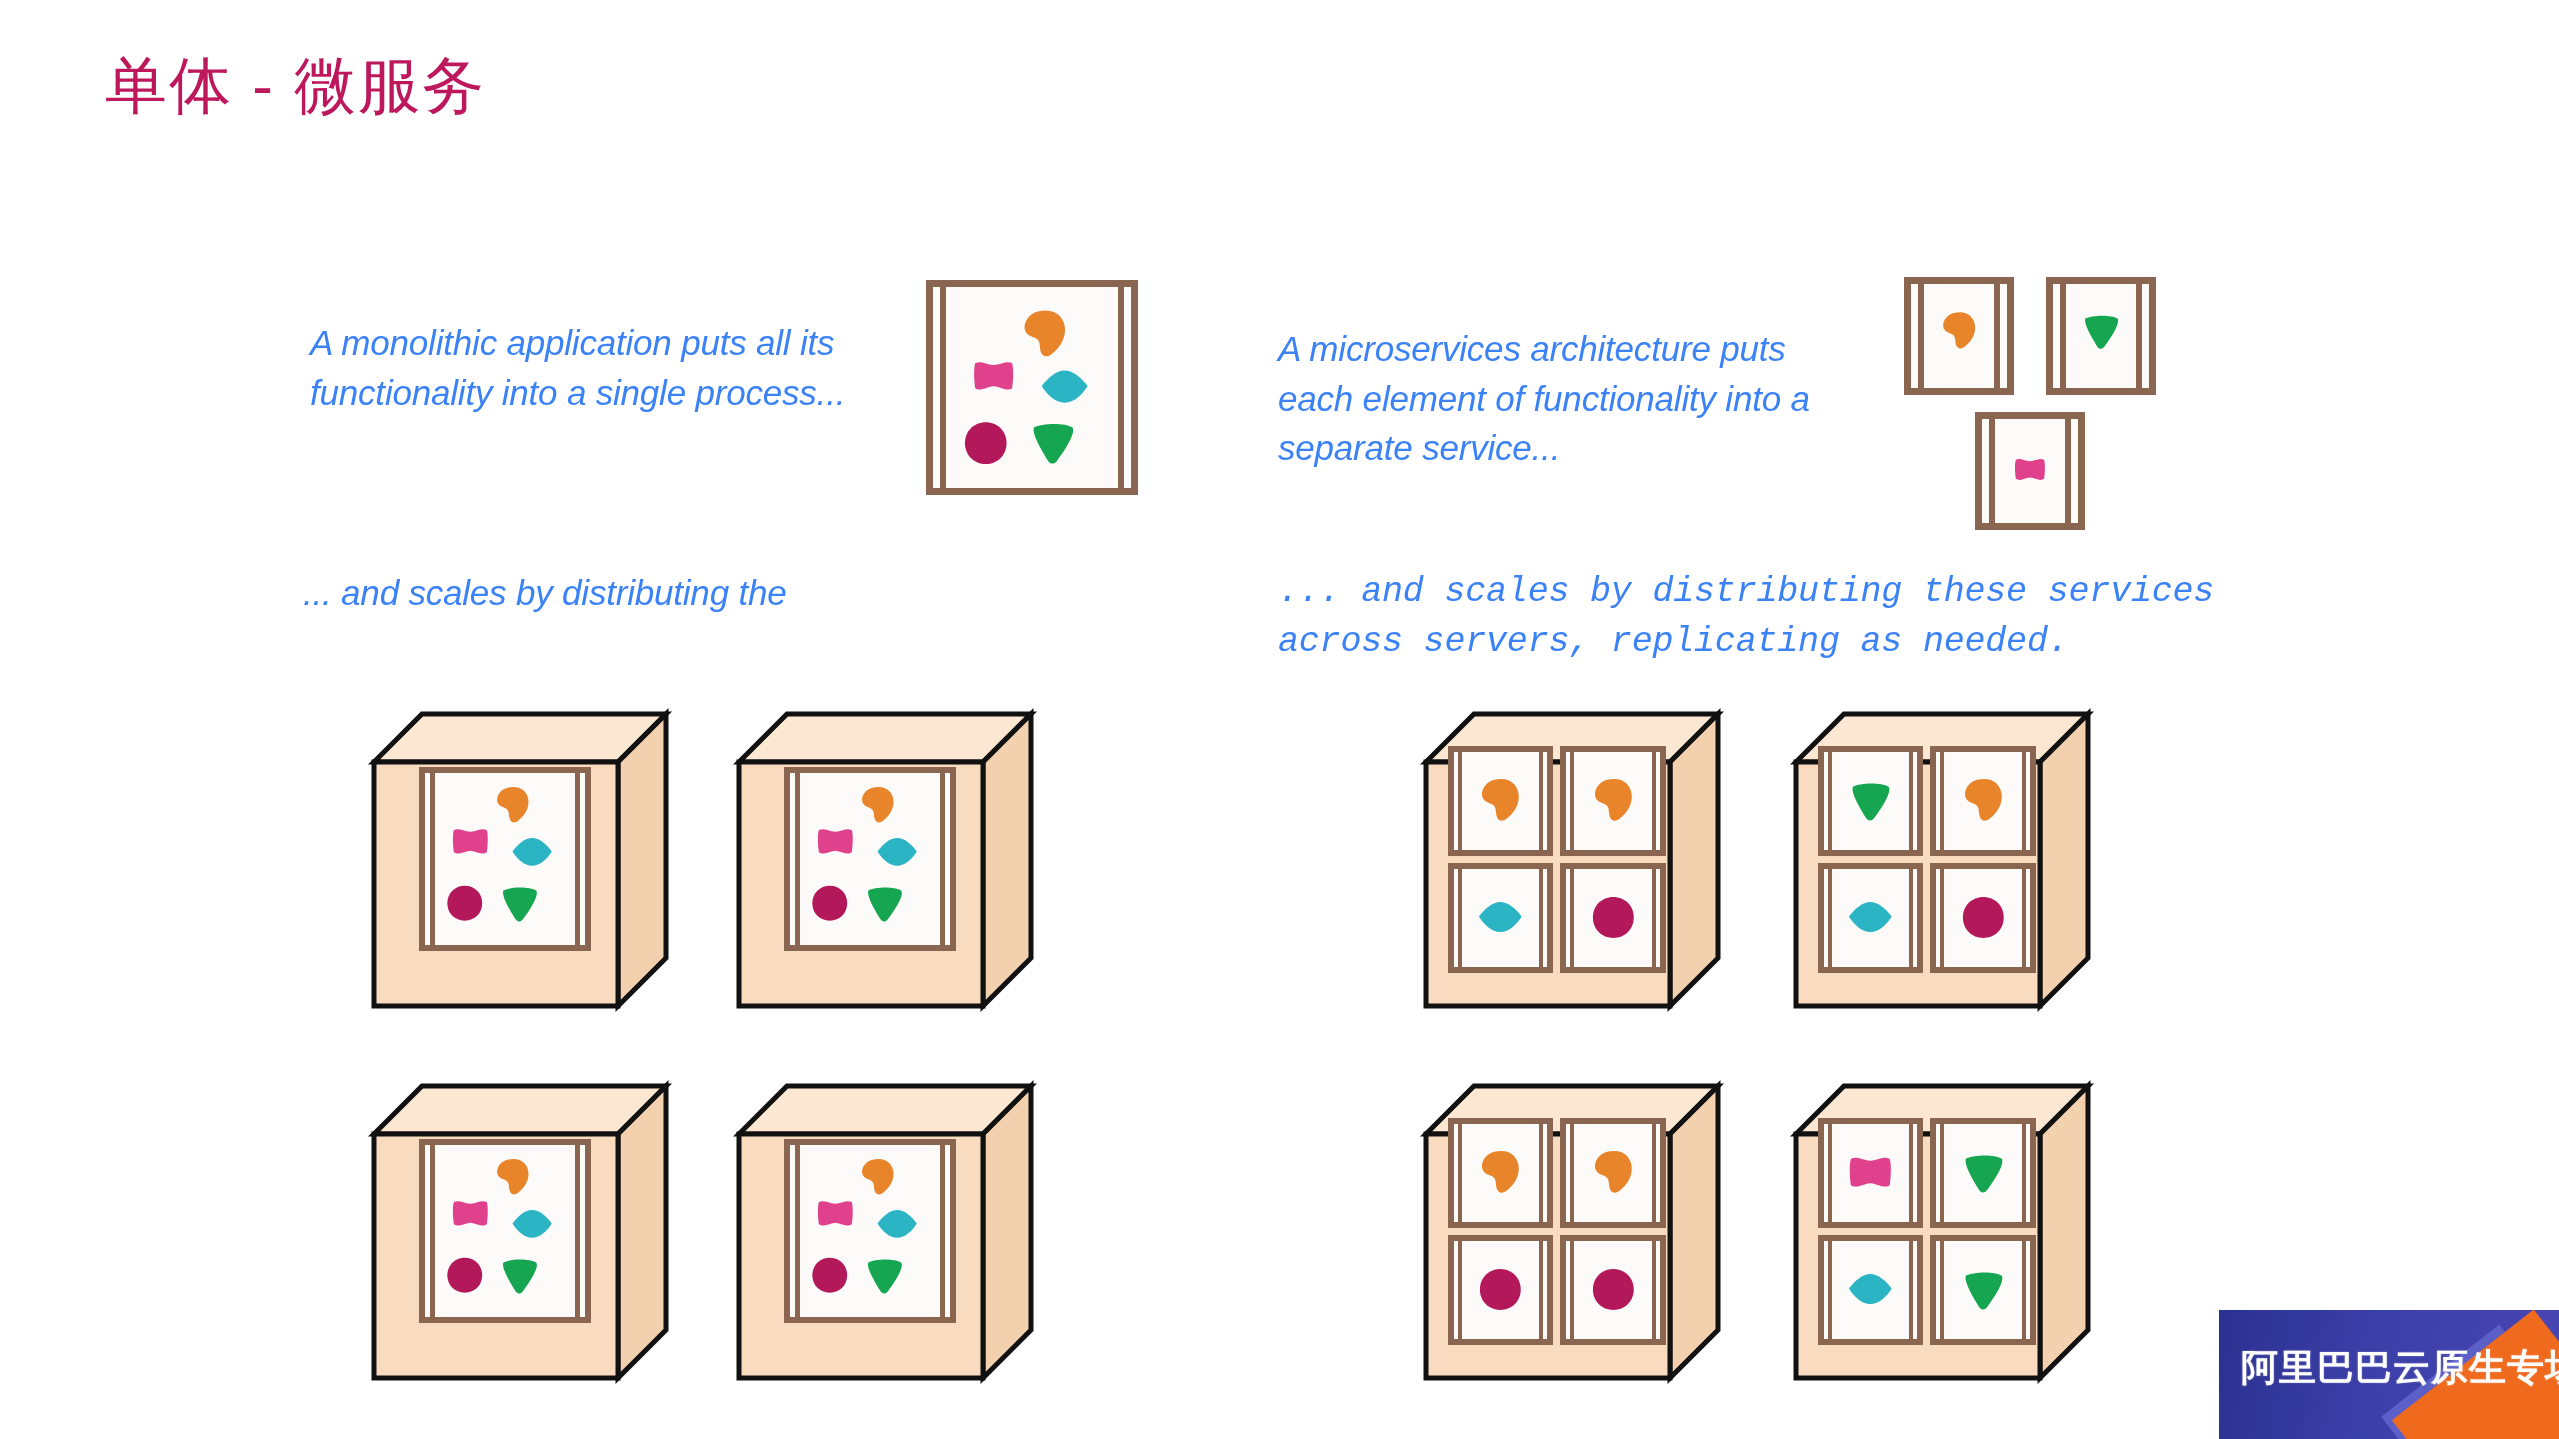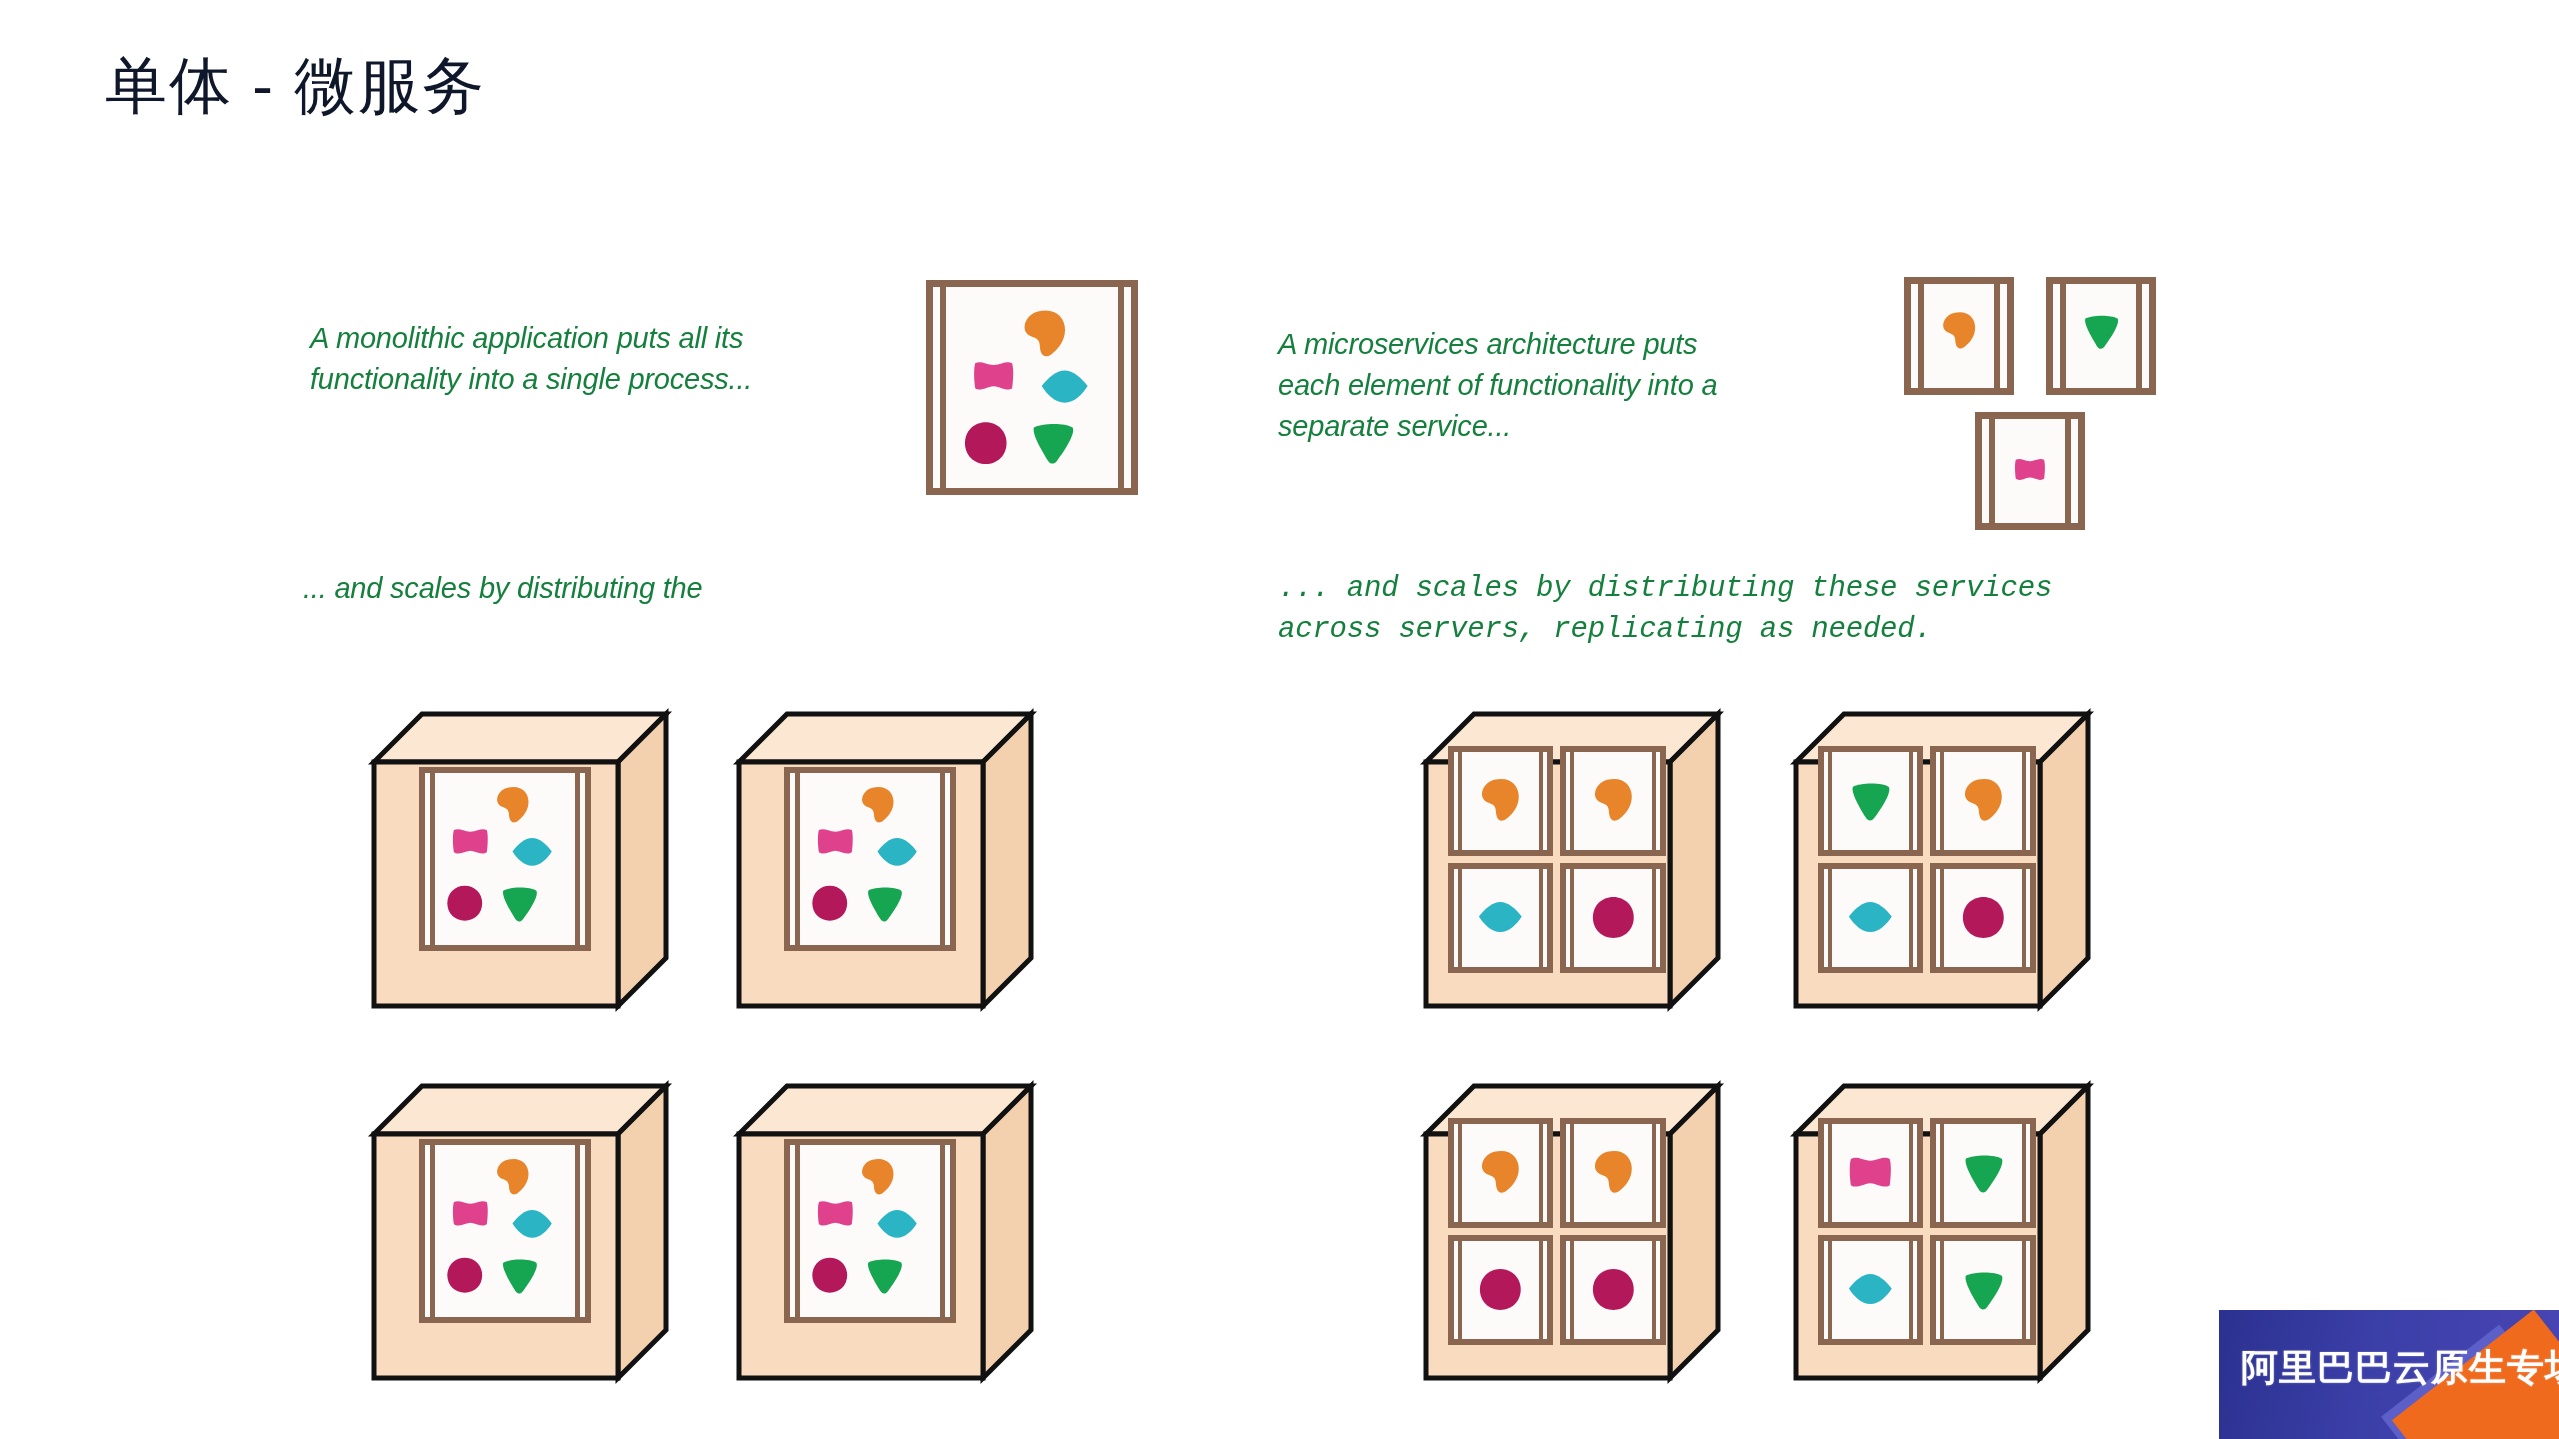--- a/index.html
+++ b/index.html
@@ -15,35 +15,35 @@
     font-family: "Liberation Sans", sans-serif;
   }
 
   
   .slide-title {
     position: absolute;
     left: 105px;
     top: 52px;
     font-size: 62px;
     line-height: 1.1;
-    color: #0f172a;
+    color: #be185d;
     font-family: "Liberation Sans", "DejaVu Sans", sans-serif;
     font-weight: 400;
     letter-spacing: 2px;
     white-space: nowrap;
   }
 
   
   .caption {
     position: absolute;
     font-family: "Liberation Sans", sans-serif;
     font-style: italic;
-    font-size: 29px;
+    font-size: 35px;
     line-height: 1.42;
-    color: #15803d;
+    color: #3b82f6;
     font-weight: 400;
     letter-spacing: -0.2px;
   }
   .caption span { display: block; white-space: nowrap; }
   .cap-left-top   { left: 310px;  top: 318px; width: 620px; }
   .cap-left-bot   { left: 303px;  top: 568px; width: 650px; }
   .cap-right-top  { left: 1278px; top: 324px; width: 640px; }
   .cap-right-bot  { left: 1278px; top: 568px; width: 720px; font-family: Liberation Mono, monospace; }
 
   

